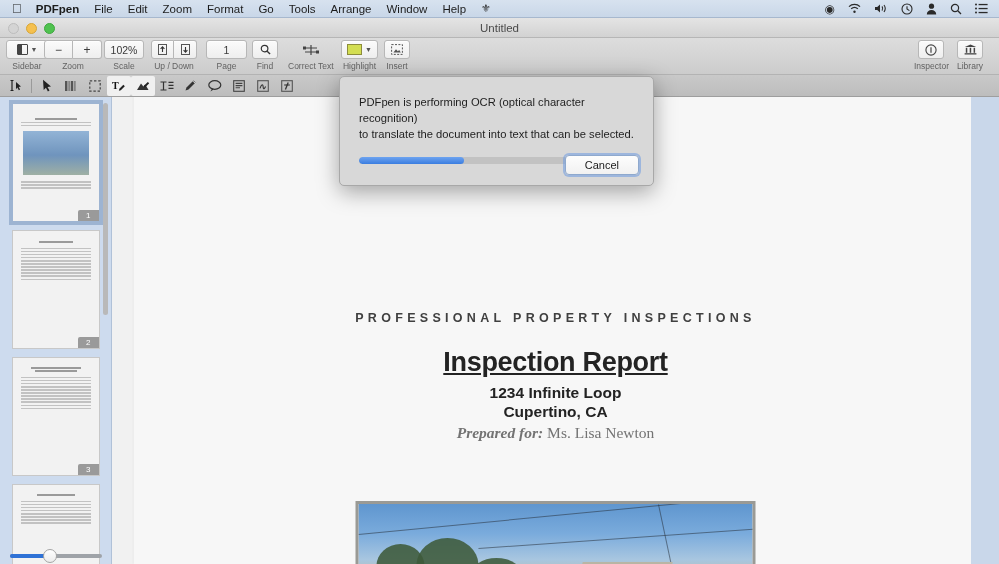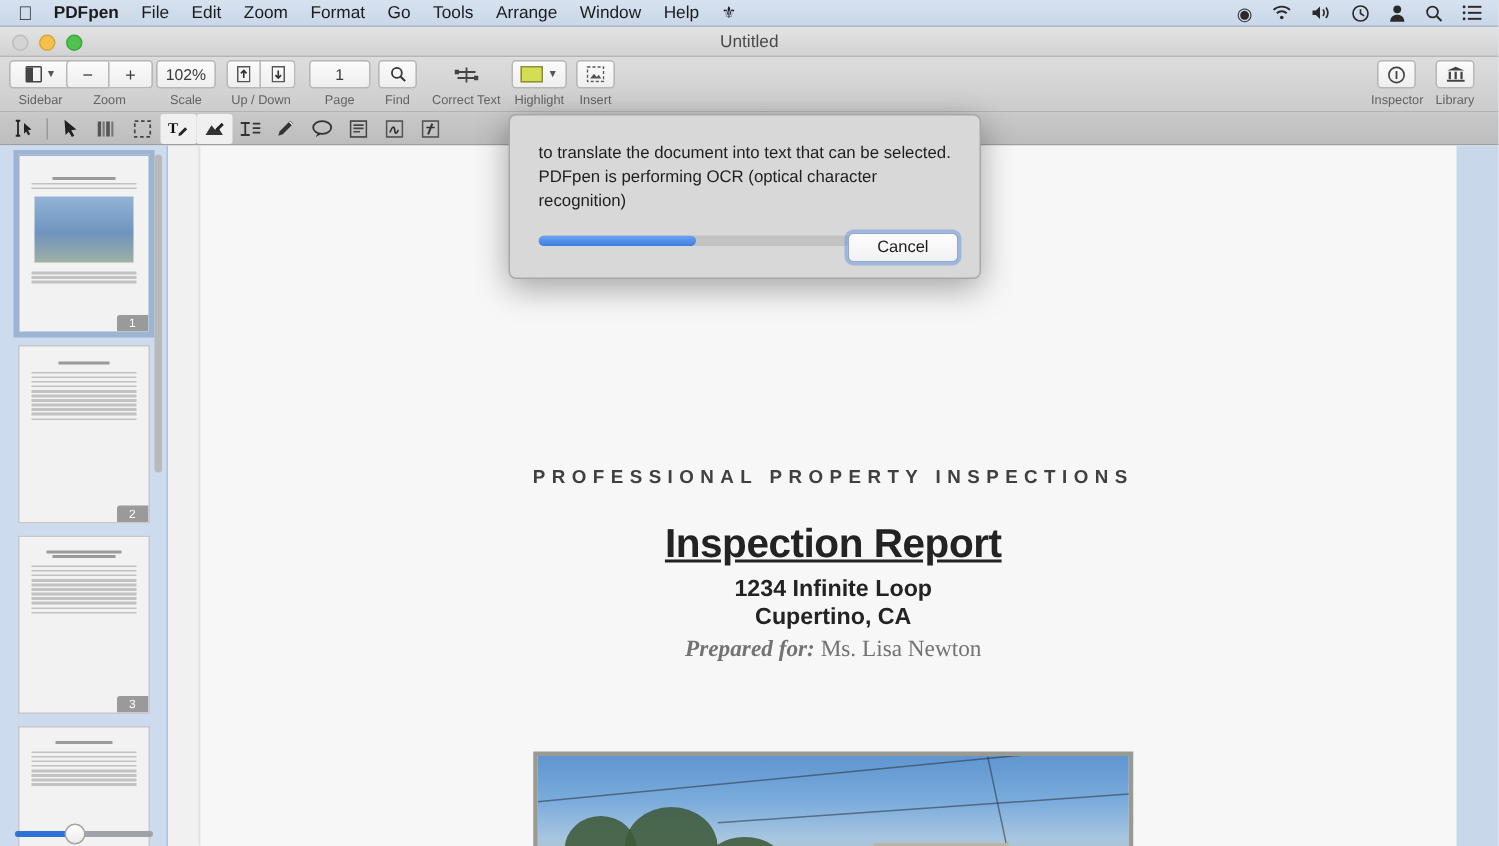--- a/index.html
+++ b/index.html
@@ -574,22 +574,22 @@
 
     <div class="right-edge"></div>
 
     <svg class="cursor" width="14" height="19" viewBox="0 0 14 19" style="overflow:visible;">
       <path d="M1 0.6l10.4 8.6-4.6.6 2.6 4.7-2.1 1.1-2.6-4.7-2.8 2.9z" fill="#111" stroke="#fff" stroke-width="0.8"></path>
     </svg>
   </div>
 
   <div class="dialog">
     <div class="dlg-text">
+      <div>PDFpen is performing OCR (optical character recognition)</div>
       <div>to translate the document into text that can be selected.</div>
-      <div>PDFpen is performing OCR (optical character recognition)</div>
     </div>
     <div class="dlg-prog">
       <div class="dlg-prog-fill" id="ocr-fill" style="width: 38%;"></div>
     </div>
     <div class="dlg-cancel">Cancel</div>
   </div>
 
 </div>
 
 </body></html>

